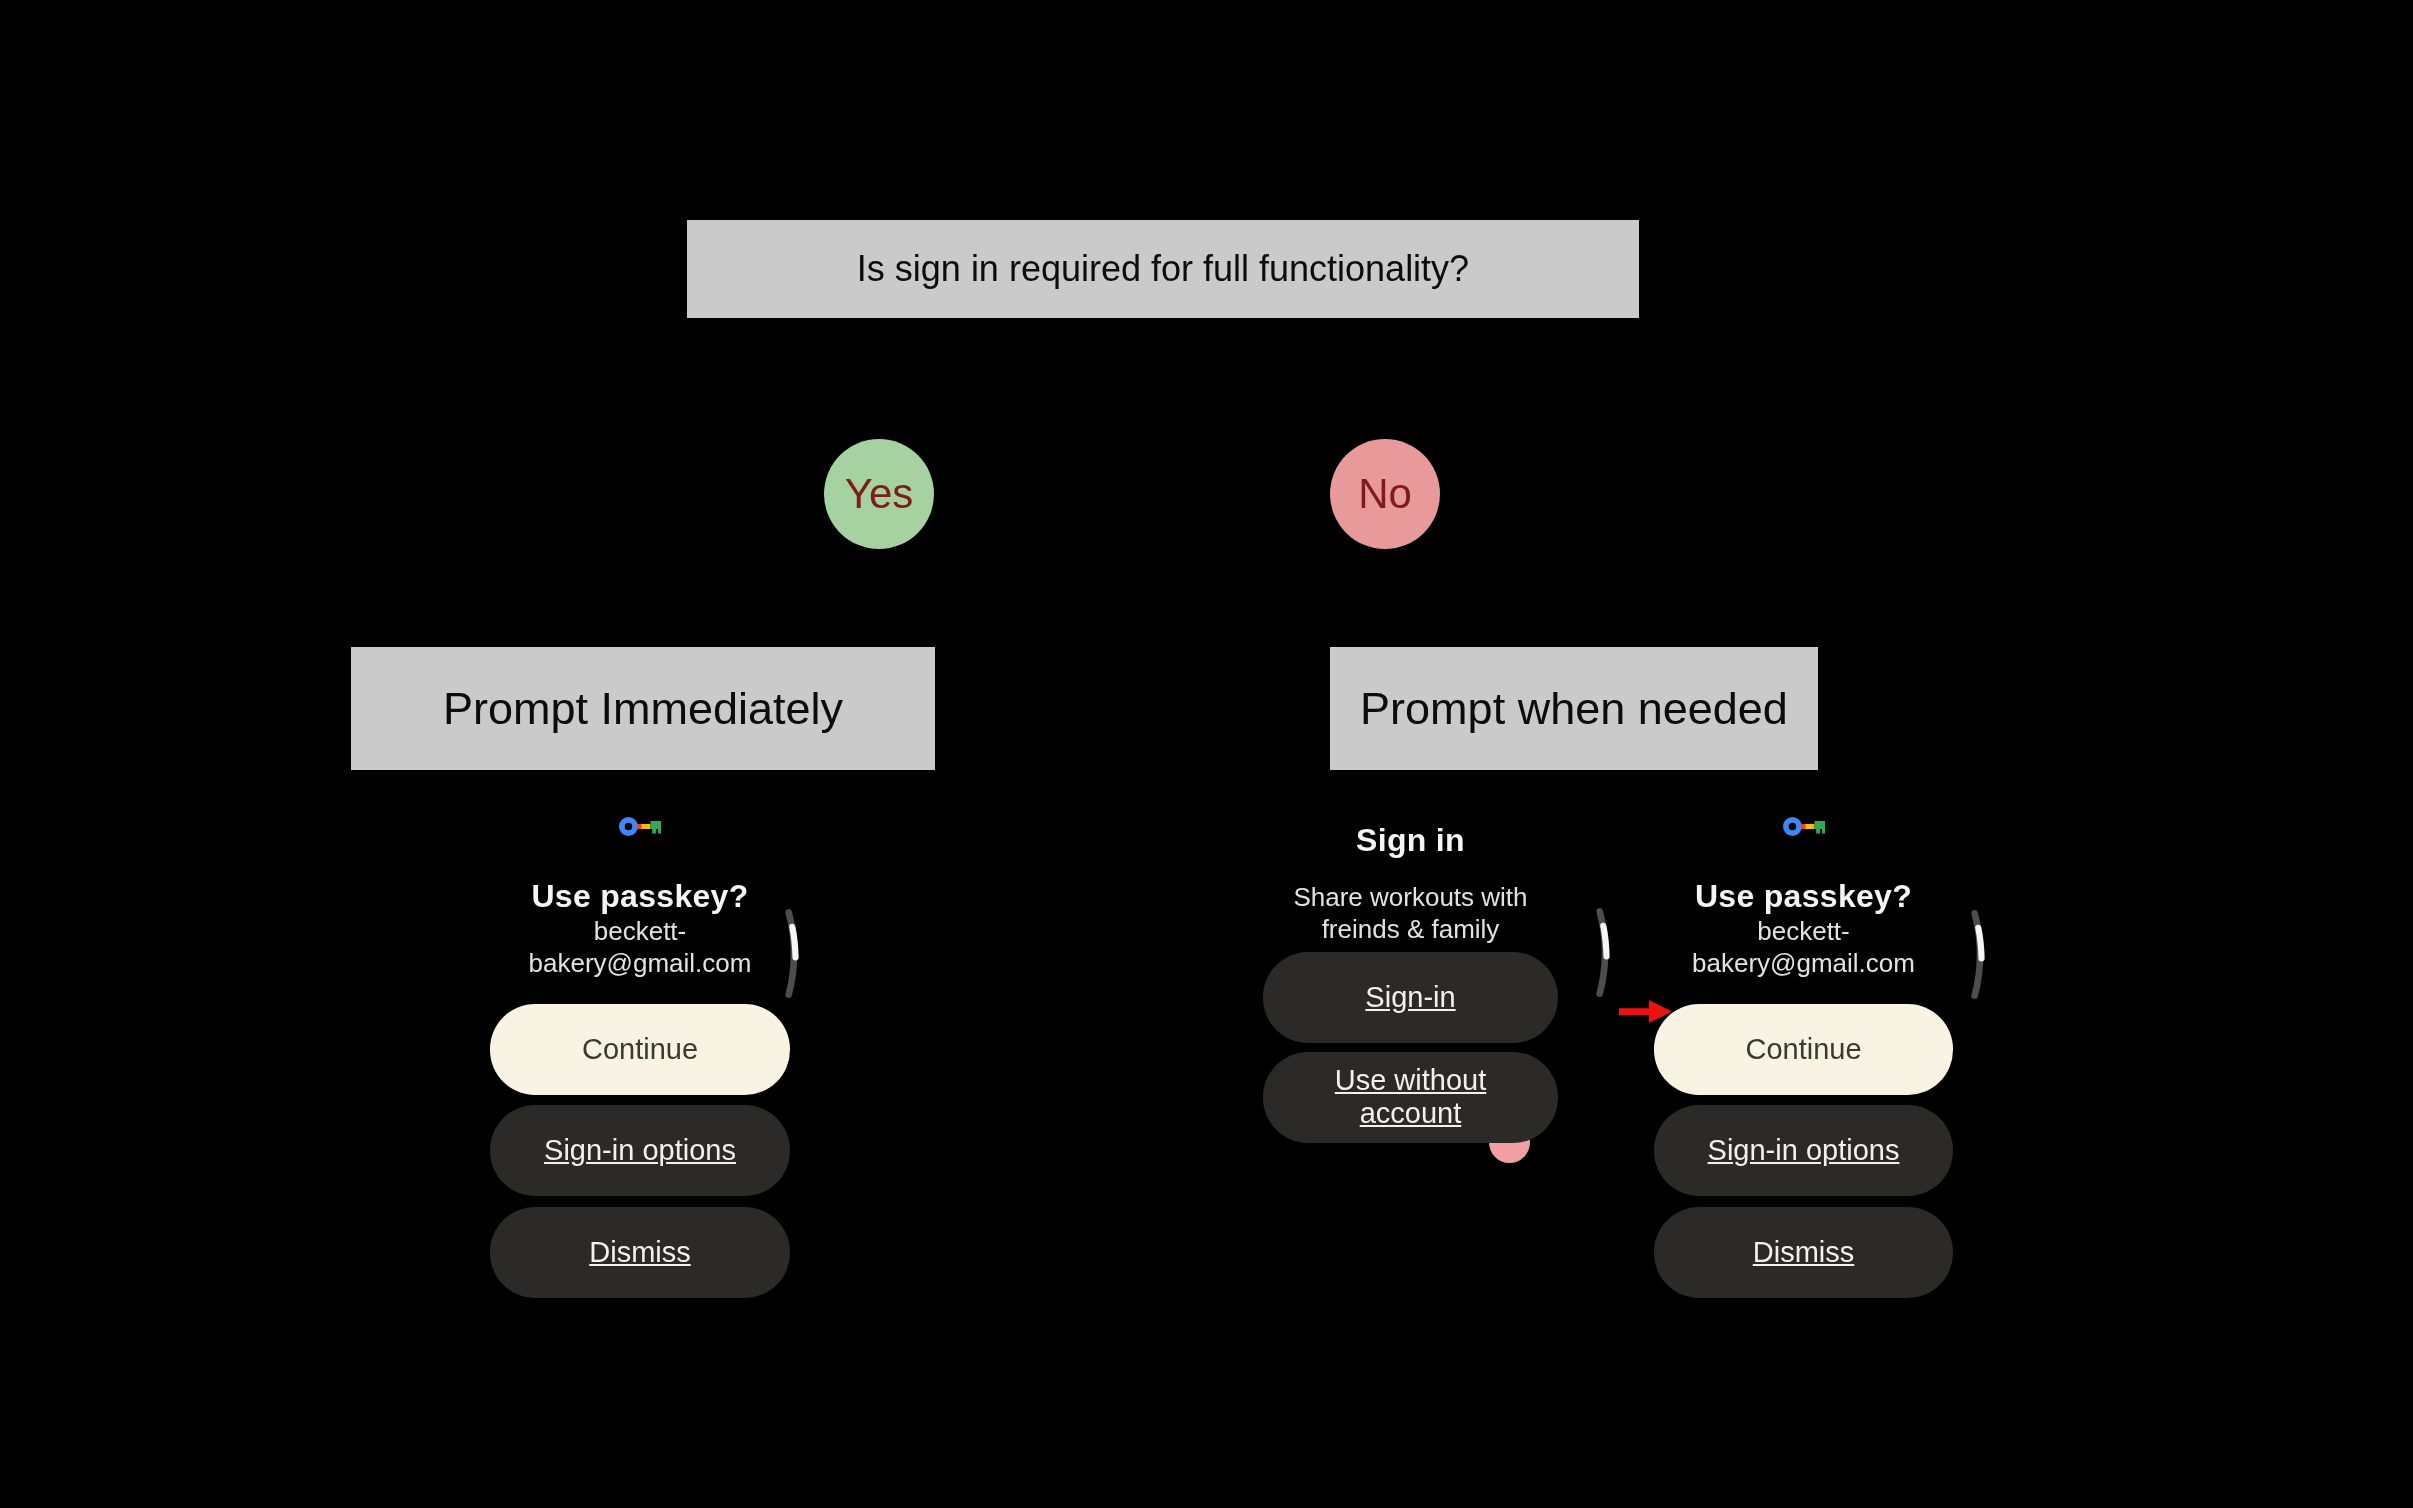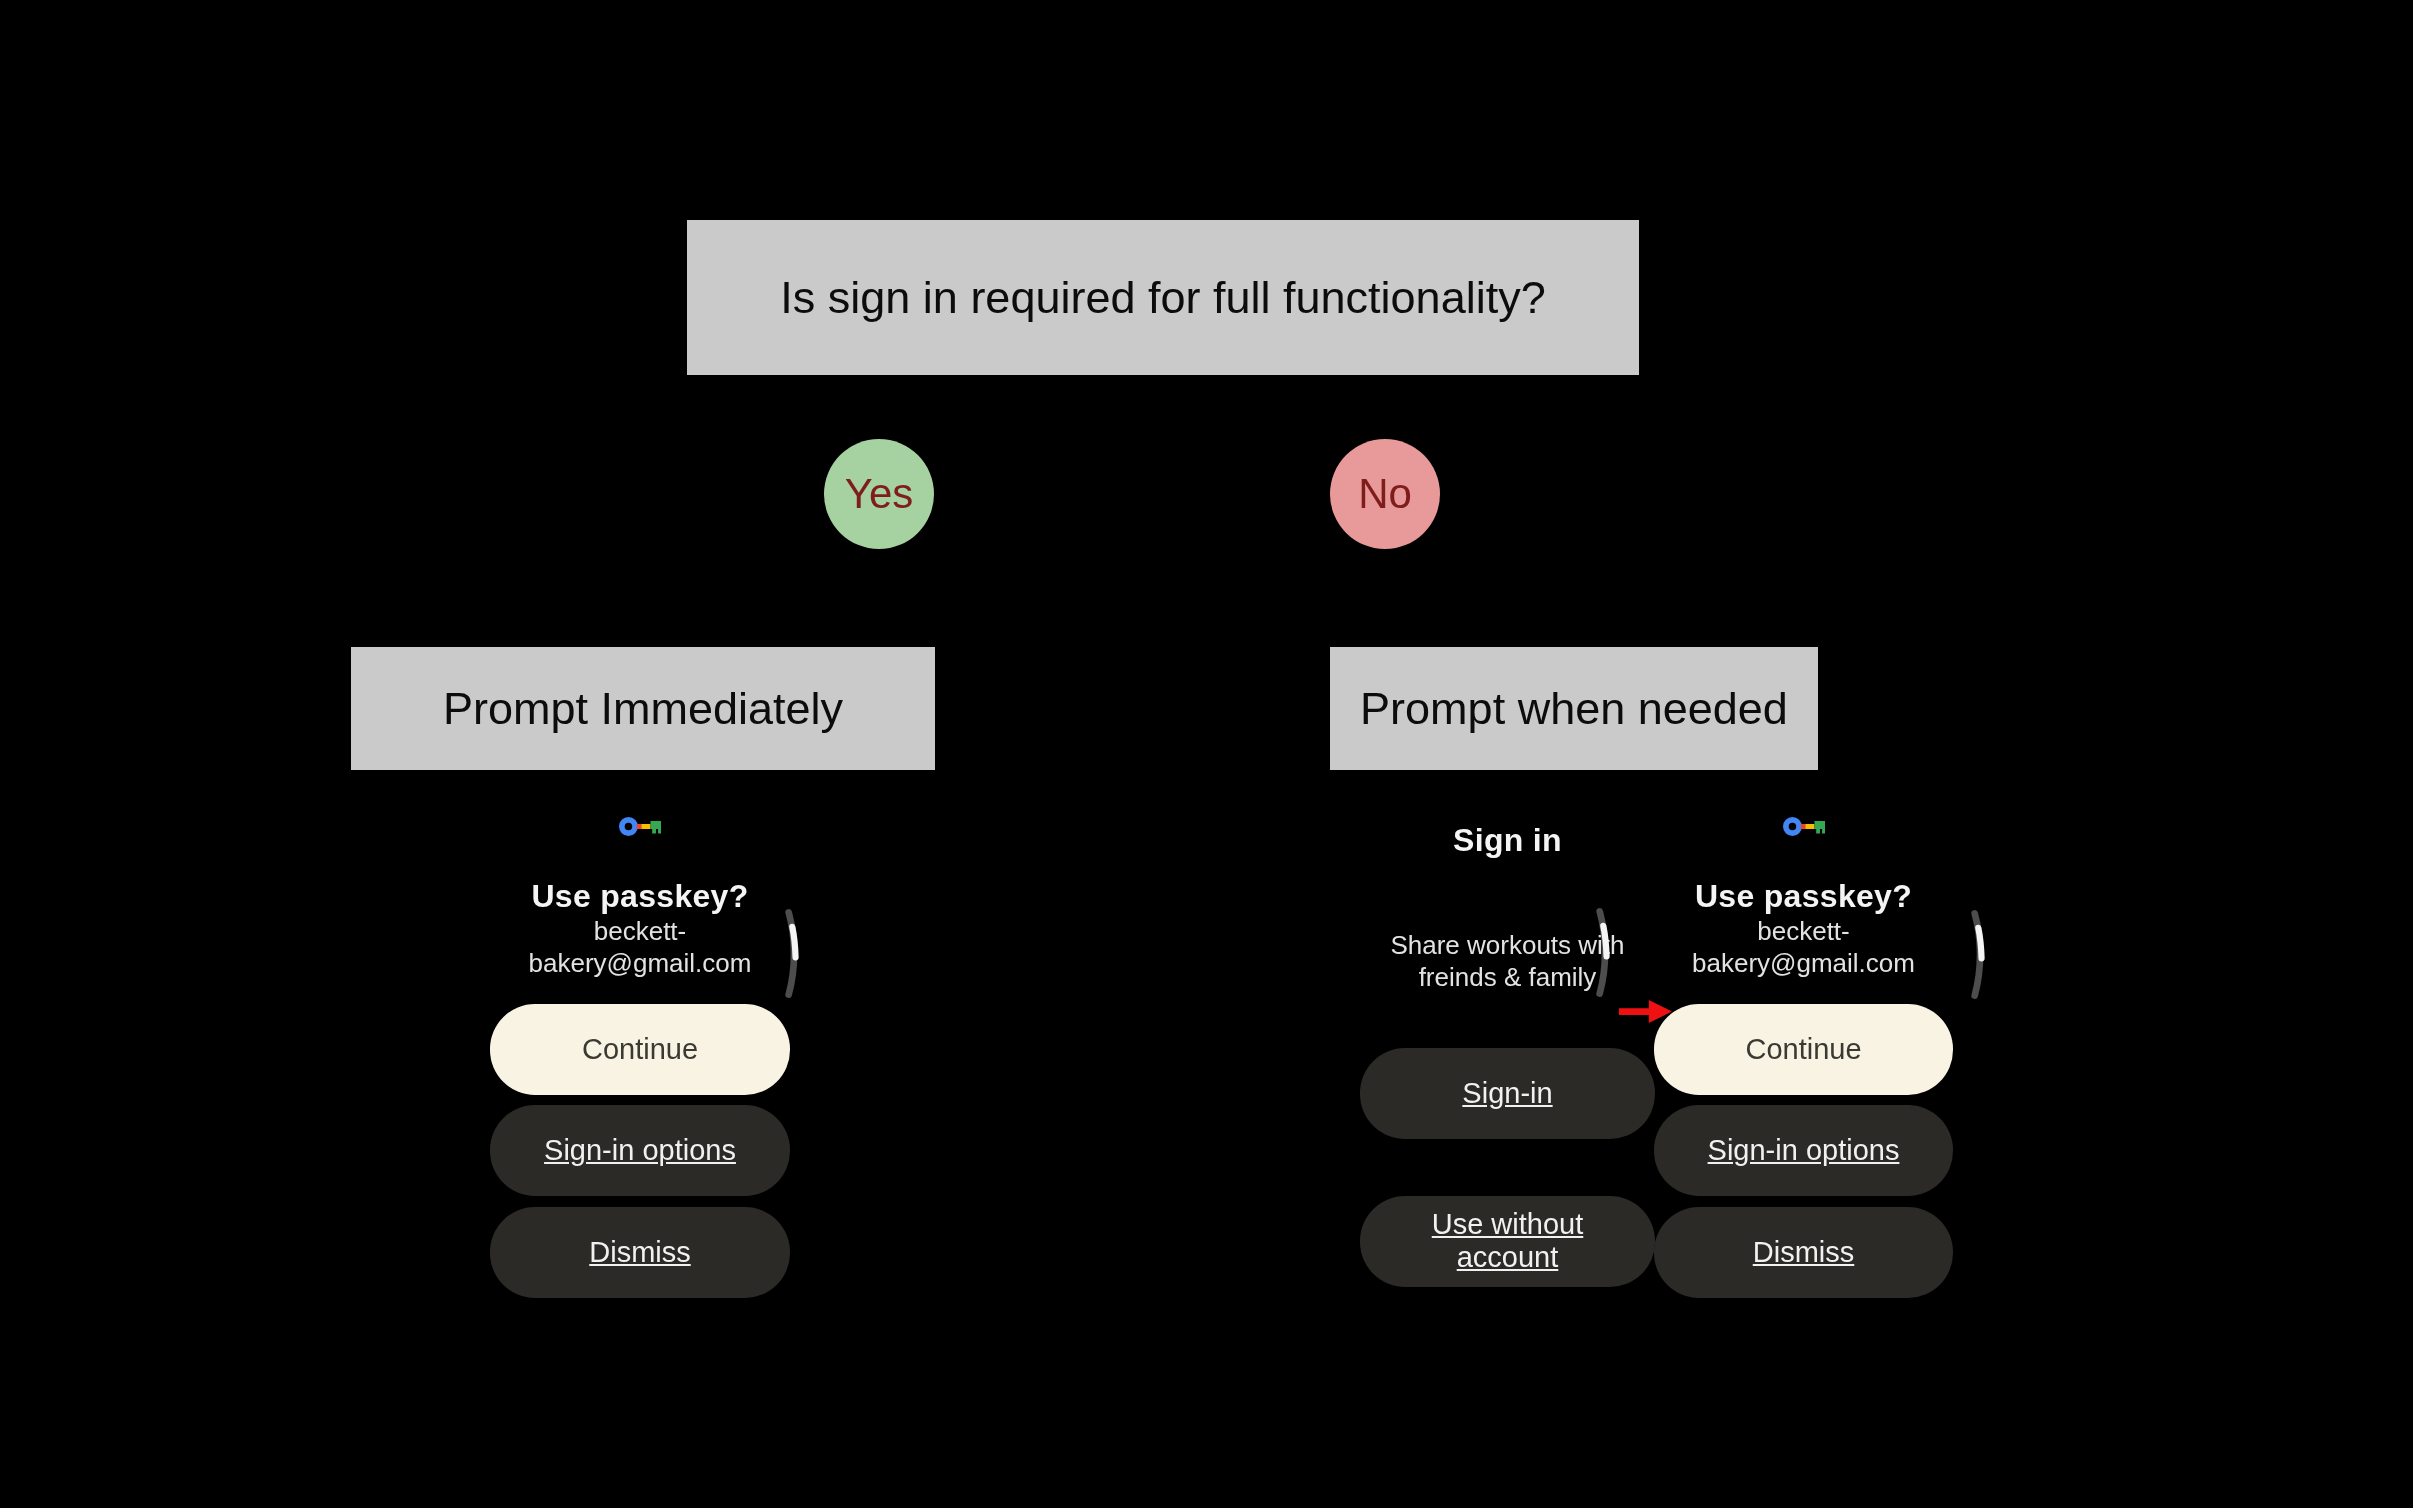--- a/index.html
+++ b/index.html
@@ -21,35 +21,35 @@
   .stage{
     position:relative;width:2414px;height:1508px;background:var(--background);
     overflow:hidden;
   }
   
   .node-box{
     position:absolute;background:var(--node-gray);
     display:flex;align-items:center;justify-content:center;
     color:#0C0C0C;white-space:nowrap;
   }
-  .question-box{left:687px;top:220px;width:952px;height:155px;font-size:45px;}
+  .question-box{left:687px;top:220px;width:952px;height:98px;font-size:36px;}
   .outcome-box{font-size:45px;}
   .outcome-left{left:351px;top:647px;width:584px;height:123px;}
   .outcome-right{left:1330px;top:647px;width:488px;height:123px;}
   .branch-circle{
     position:absolute;width:110px;height:110px;border-radius:50%;
     display:flex;align-items:center;justify-content:center;
     color:#7f1d1d;font-size:42px;
   }
   .yes-circle{left:824px;top:439px;background:var(--yes-green);}
   .no-circle{left:1330px;top:439px;background:var(--no-pink);}
   
   .watch{position:absolute;top:811px;display:flex;flex-direction:column;align-items:center;}
   .watch-left{left:490px;width:300px;}
-  .watch-middle{left:1360px;width:295px;gap:48px;}
+  .watch-middle{left:1263px;width:295px;}
   .watch-right{left:1654px;width:299px;}
   .key-icon-wrap{margin-top:4.8px;height:21px;display:block;}
   .watch-title{
     margin-top:42px;font-size:32px;font-weight:600;color:#F4F4F4;
     line-height:35px;text-align:center;letter-spacing:0.3px;
   }
   .watch-middle .watch-title{margin-top:11.6px;}
   .watch-sub{
     font-size:26px;color:#E2E2E2;line-height:32px;text-align:center;
     overflow-wrap:anywhere;

